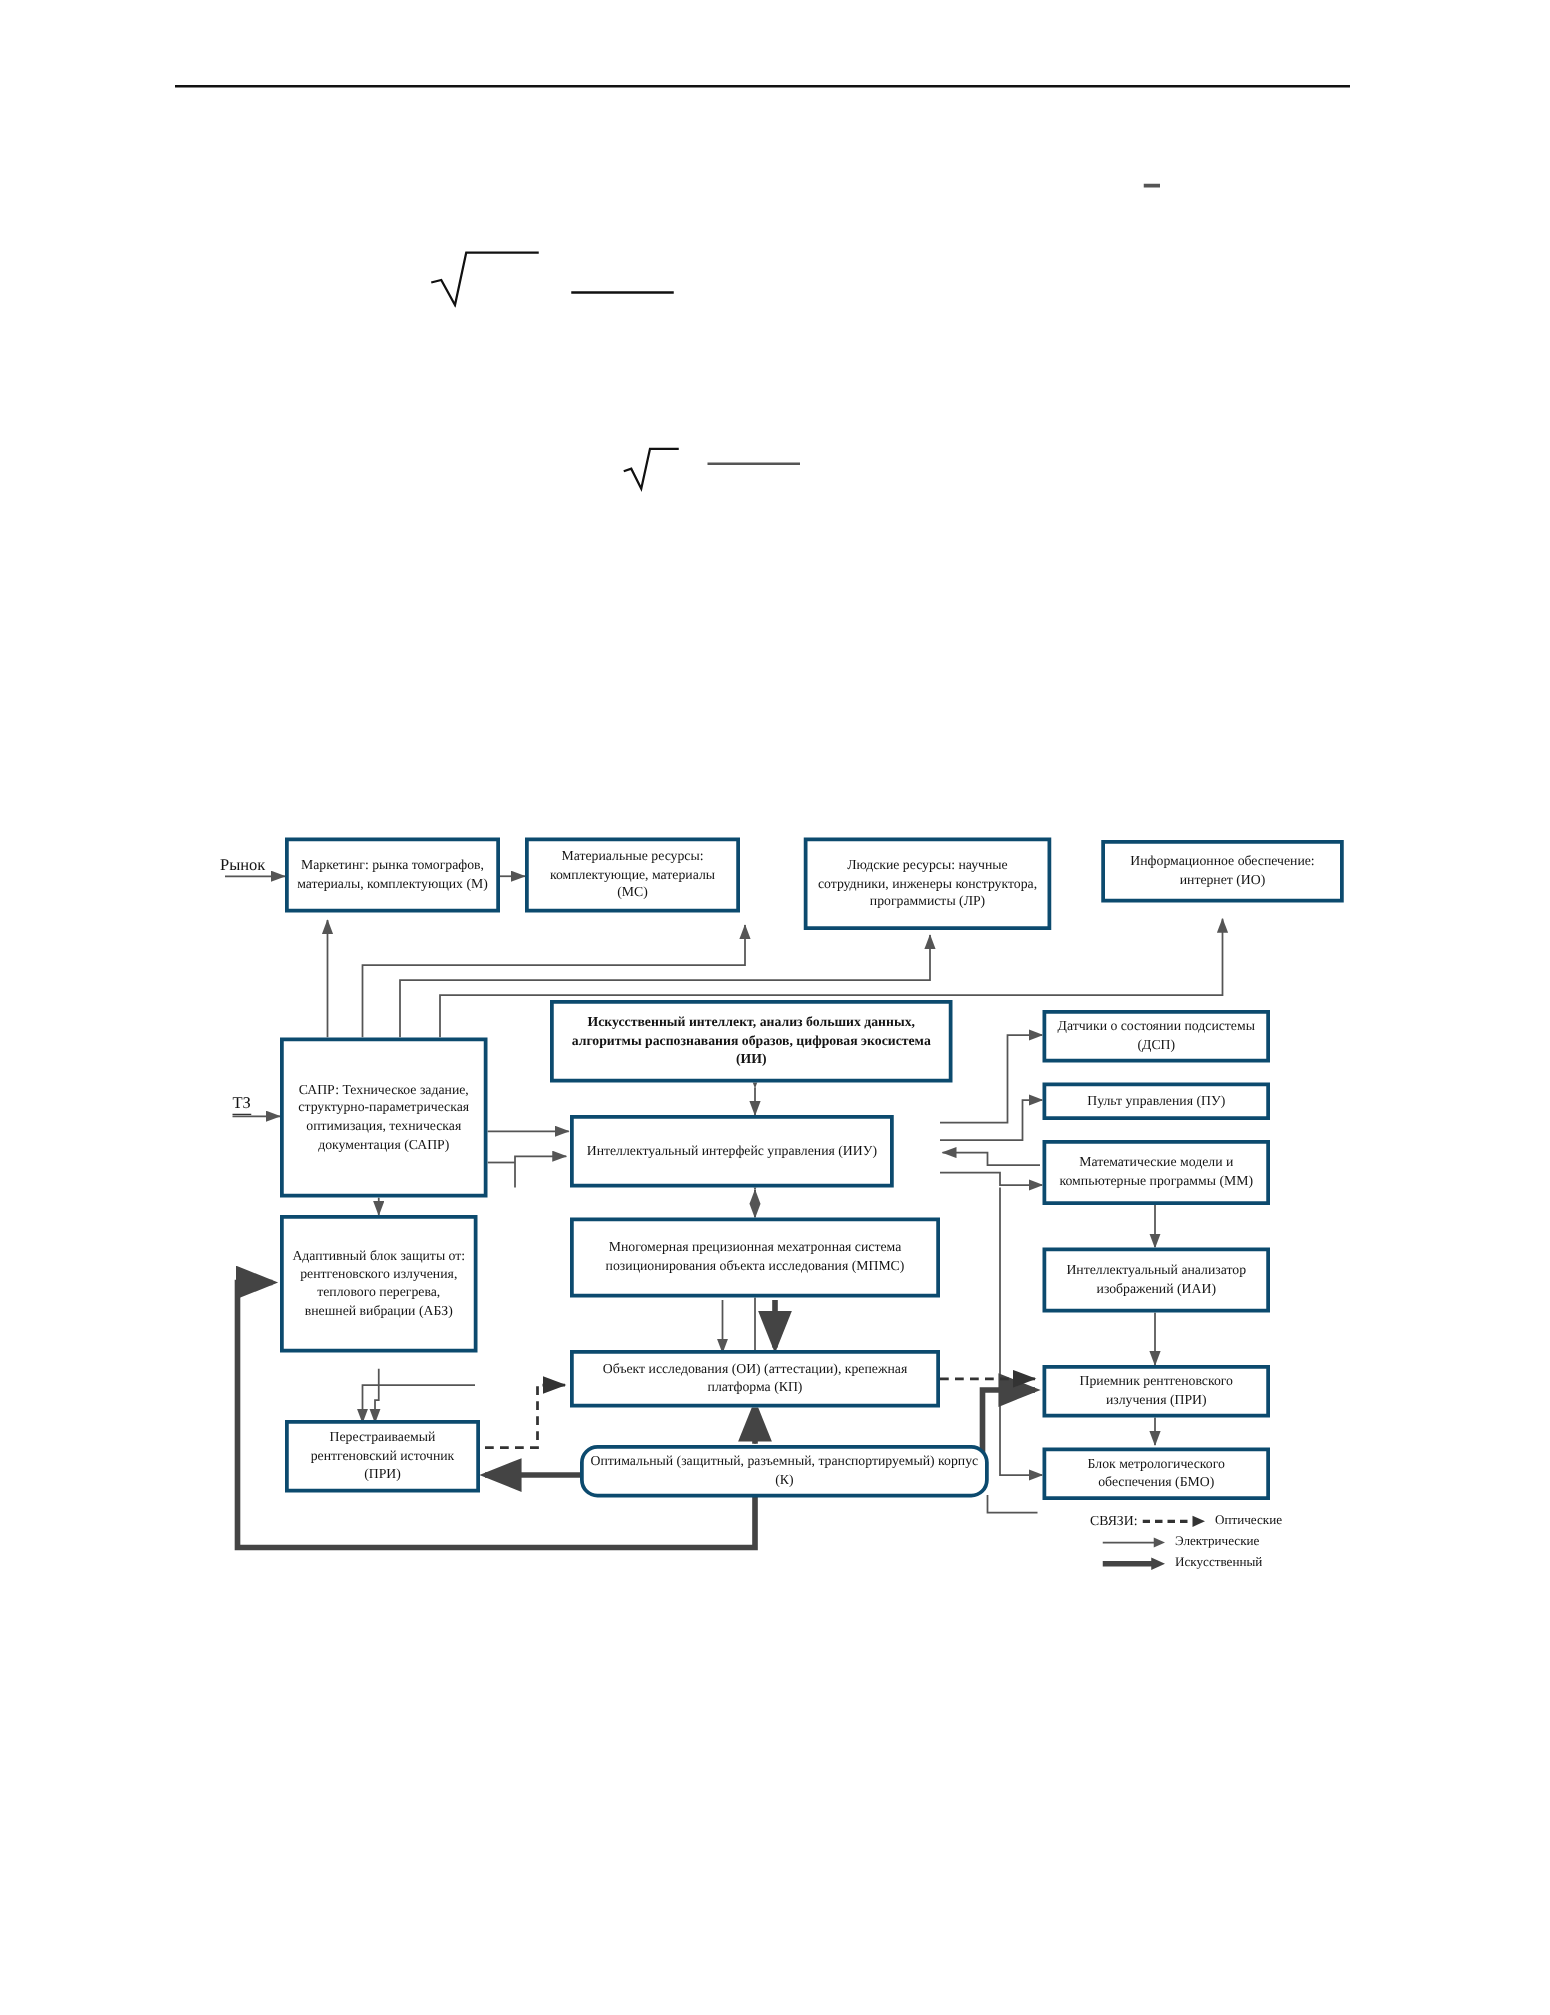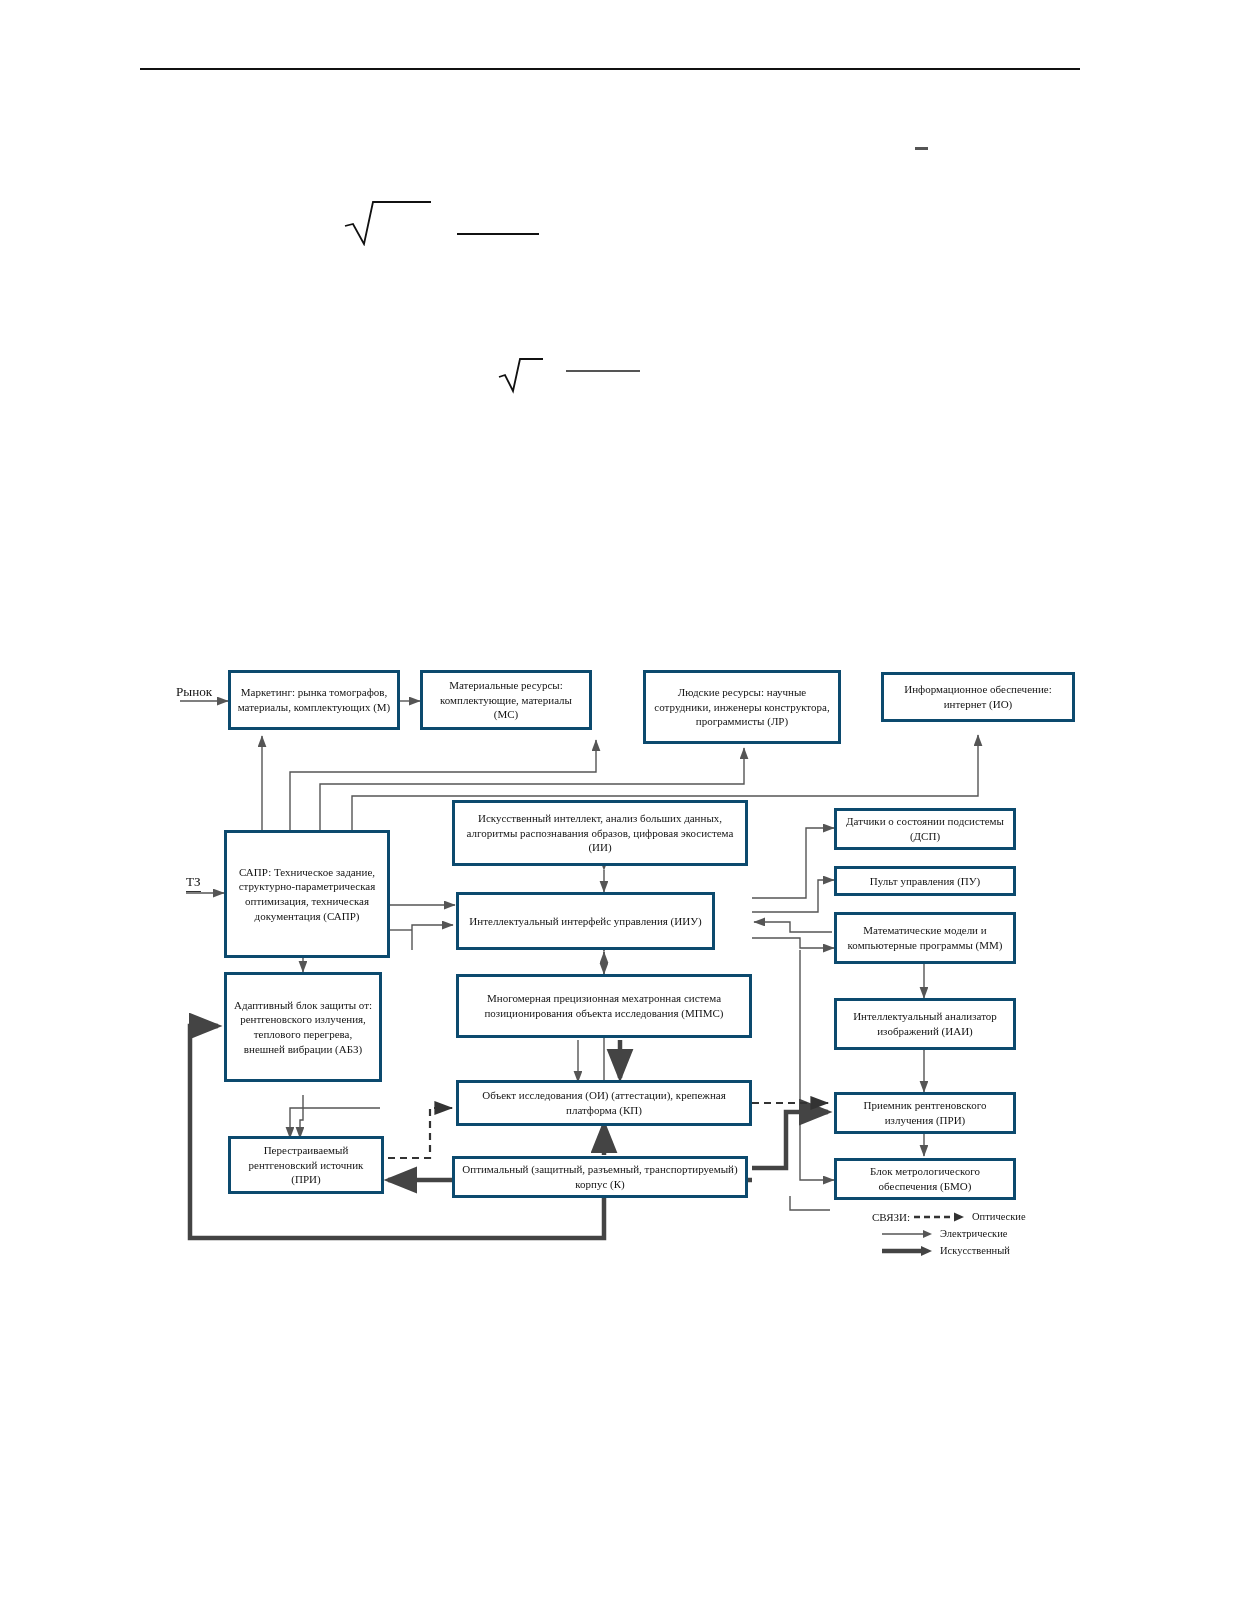--- a/index.html
+++ b/index.html
@@ -236,21 +236,21 @@
     </div>
 
     <div class="box" style="left:224px; top:830px; width:166px; height:128px;">
       <span>САПР: Техническое задание, структурно-параметрическая оптимизация, техническая документация (САПР)</span>
     </div>
 
     <div class="box" style="left:881px; top:672px; width:194px; height:50px;">
       <span>Информационное обеспечение: интернет (ИО)</span>
     </div>
 
-    <div class="box" style="left:452px; top:800px; width:296px; height:66px;">
+    <div class="box" style="left:440px; top:800px; width:322px; height:66px;font-weight:bold;">
       <span>Искусственный интеллект, анализ больших данных, алгоритмы распознавания образов, цифровая экосистема (ИИ)</span>
     </div>
 
     <div class="box" style="left:456px; top:892px; width:259px; height:58px;">
       <span>Интеллектуальный интерфейс управления (ИИУ)</span>
     </div>
 
     <div class="box" style="left:834px; top:808px; width:182px; height:42px;">
       <span>Датчики о состоянии подсистемы (ДСП)</span>
     </div>
@@ -280,21 +280,21 @@
     </div>
 
     <div class="box" style="left:834px; top:1092px; width:182px; height:42px;">
       <span>Приемник рентгеновского излучения (ПРИ)</span>
     </div>
 
     <div class="box" style="left:228px; top:1136px; width:156px; height:58px;">
       <span>Перестраиваемый рентгеновский источник (ПРИ)</span>
     </div>
 
-    <div class="box" style="left:452px; top:1156px; width:296px; height:42px;">
+    <div class="box" style="left:464px; top:1156px; width:327px; height:42px;border-radius:14px;">
       <span>Оптимальный (защитный, разъемный, транспортируемый) корпус (К)</span>
     </div>
 
     <div class="box" style="left:834px; top:1158px; width:182px; height:42px;">
       <span>Блок метрологического обеспечения (БМО)</span>
     </div>
 
     <div class="legend" style="left:836px; top:1208px;">
       <div class="legend-row">
         <span class="legend-title">СВЯЗИ:</span>

